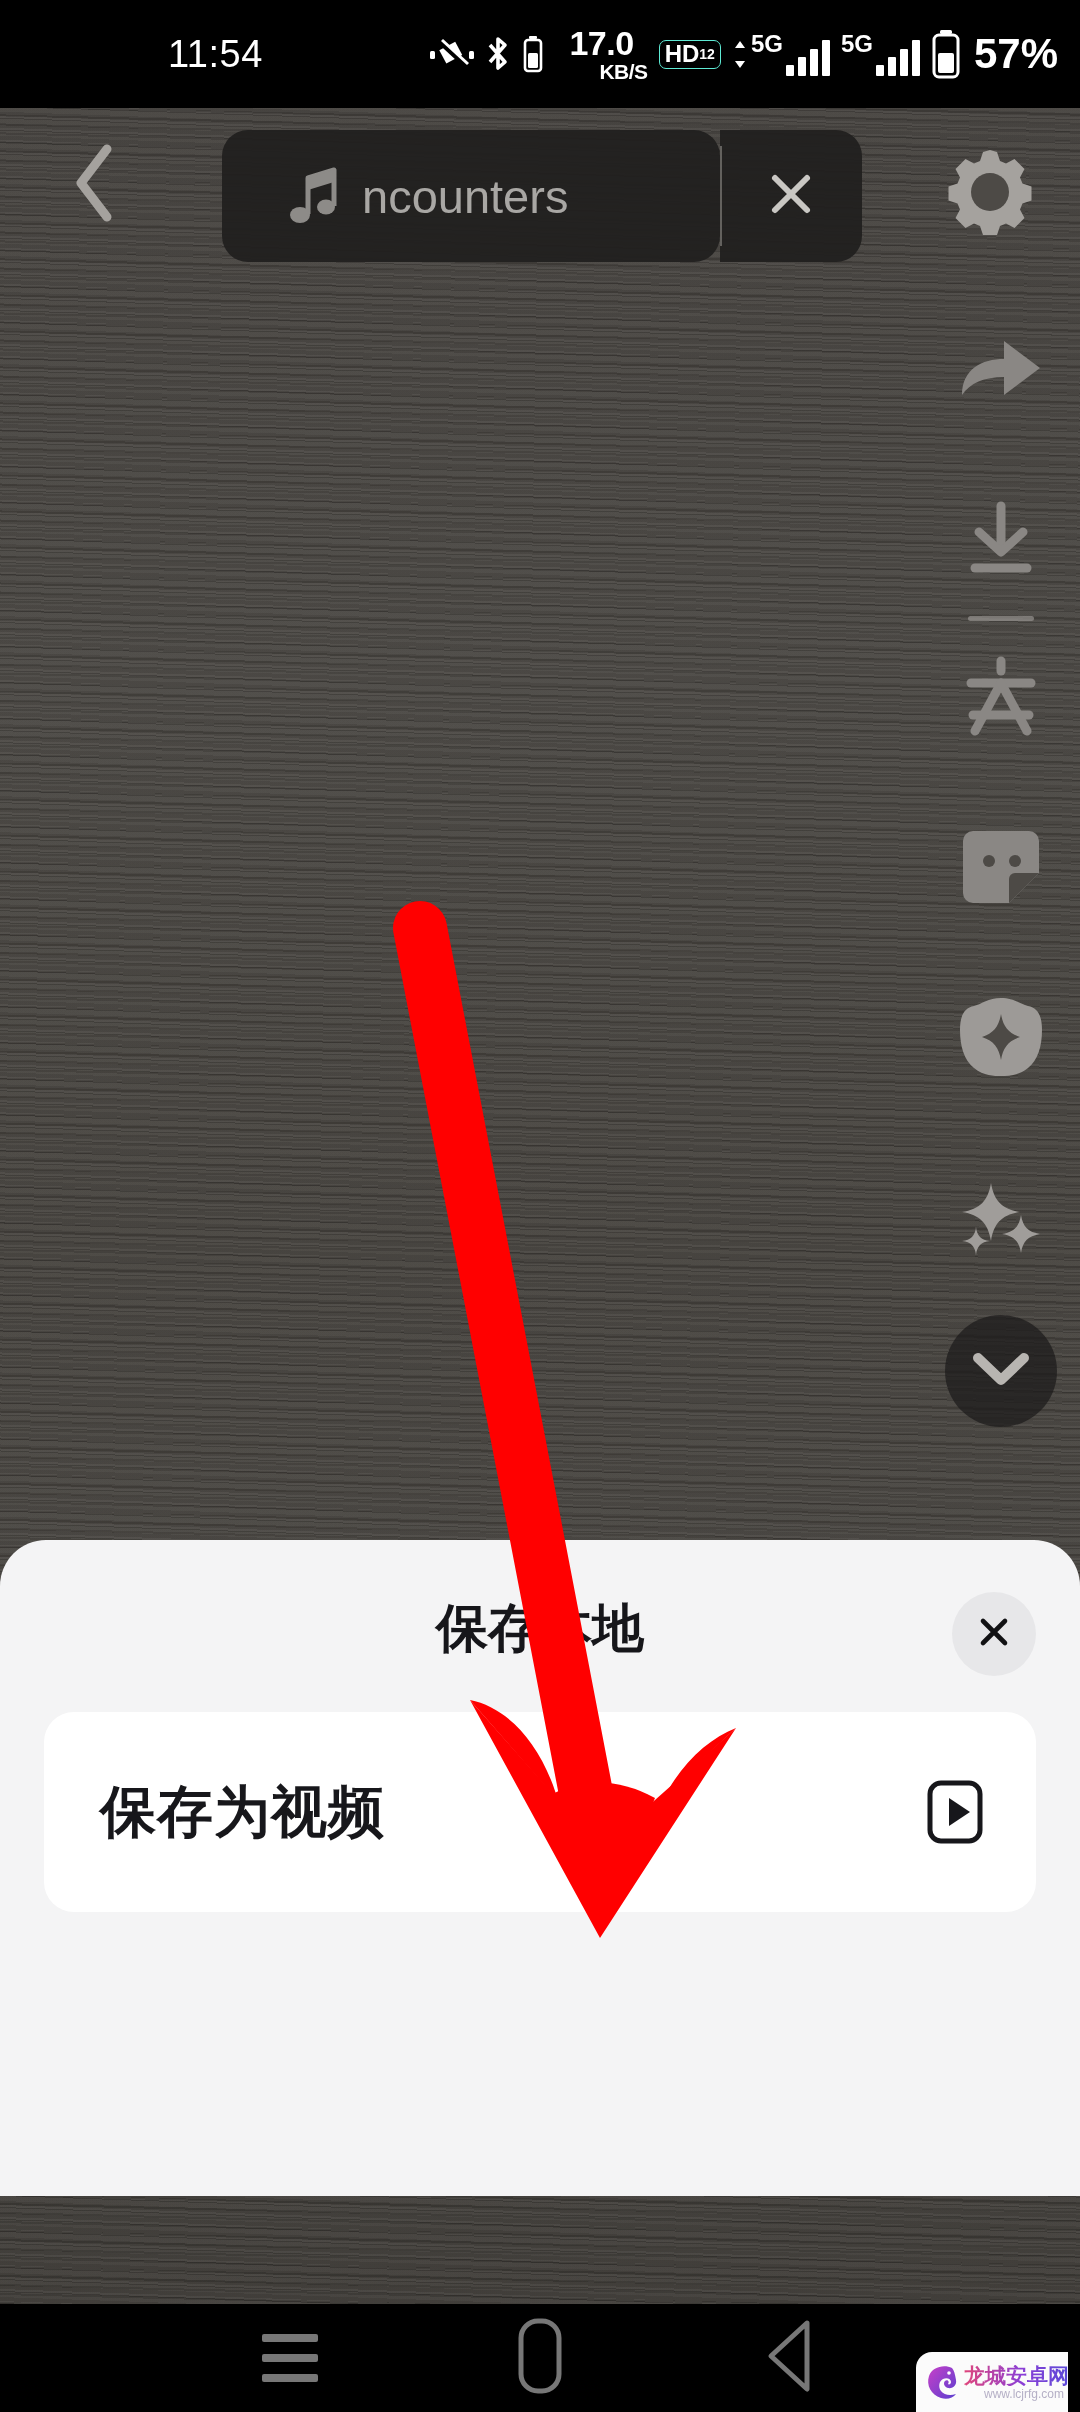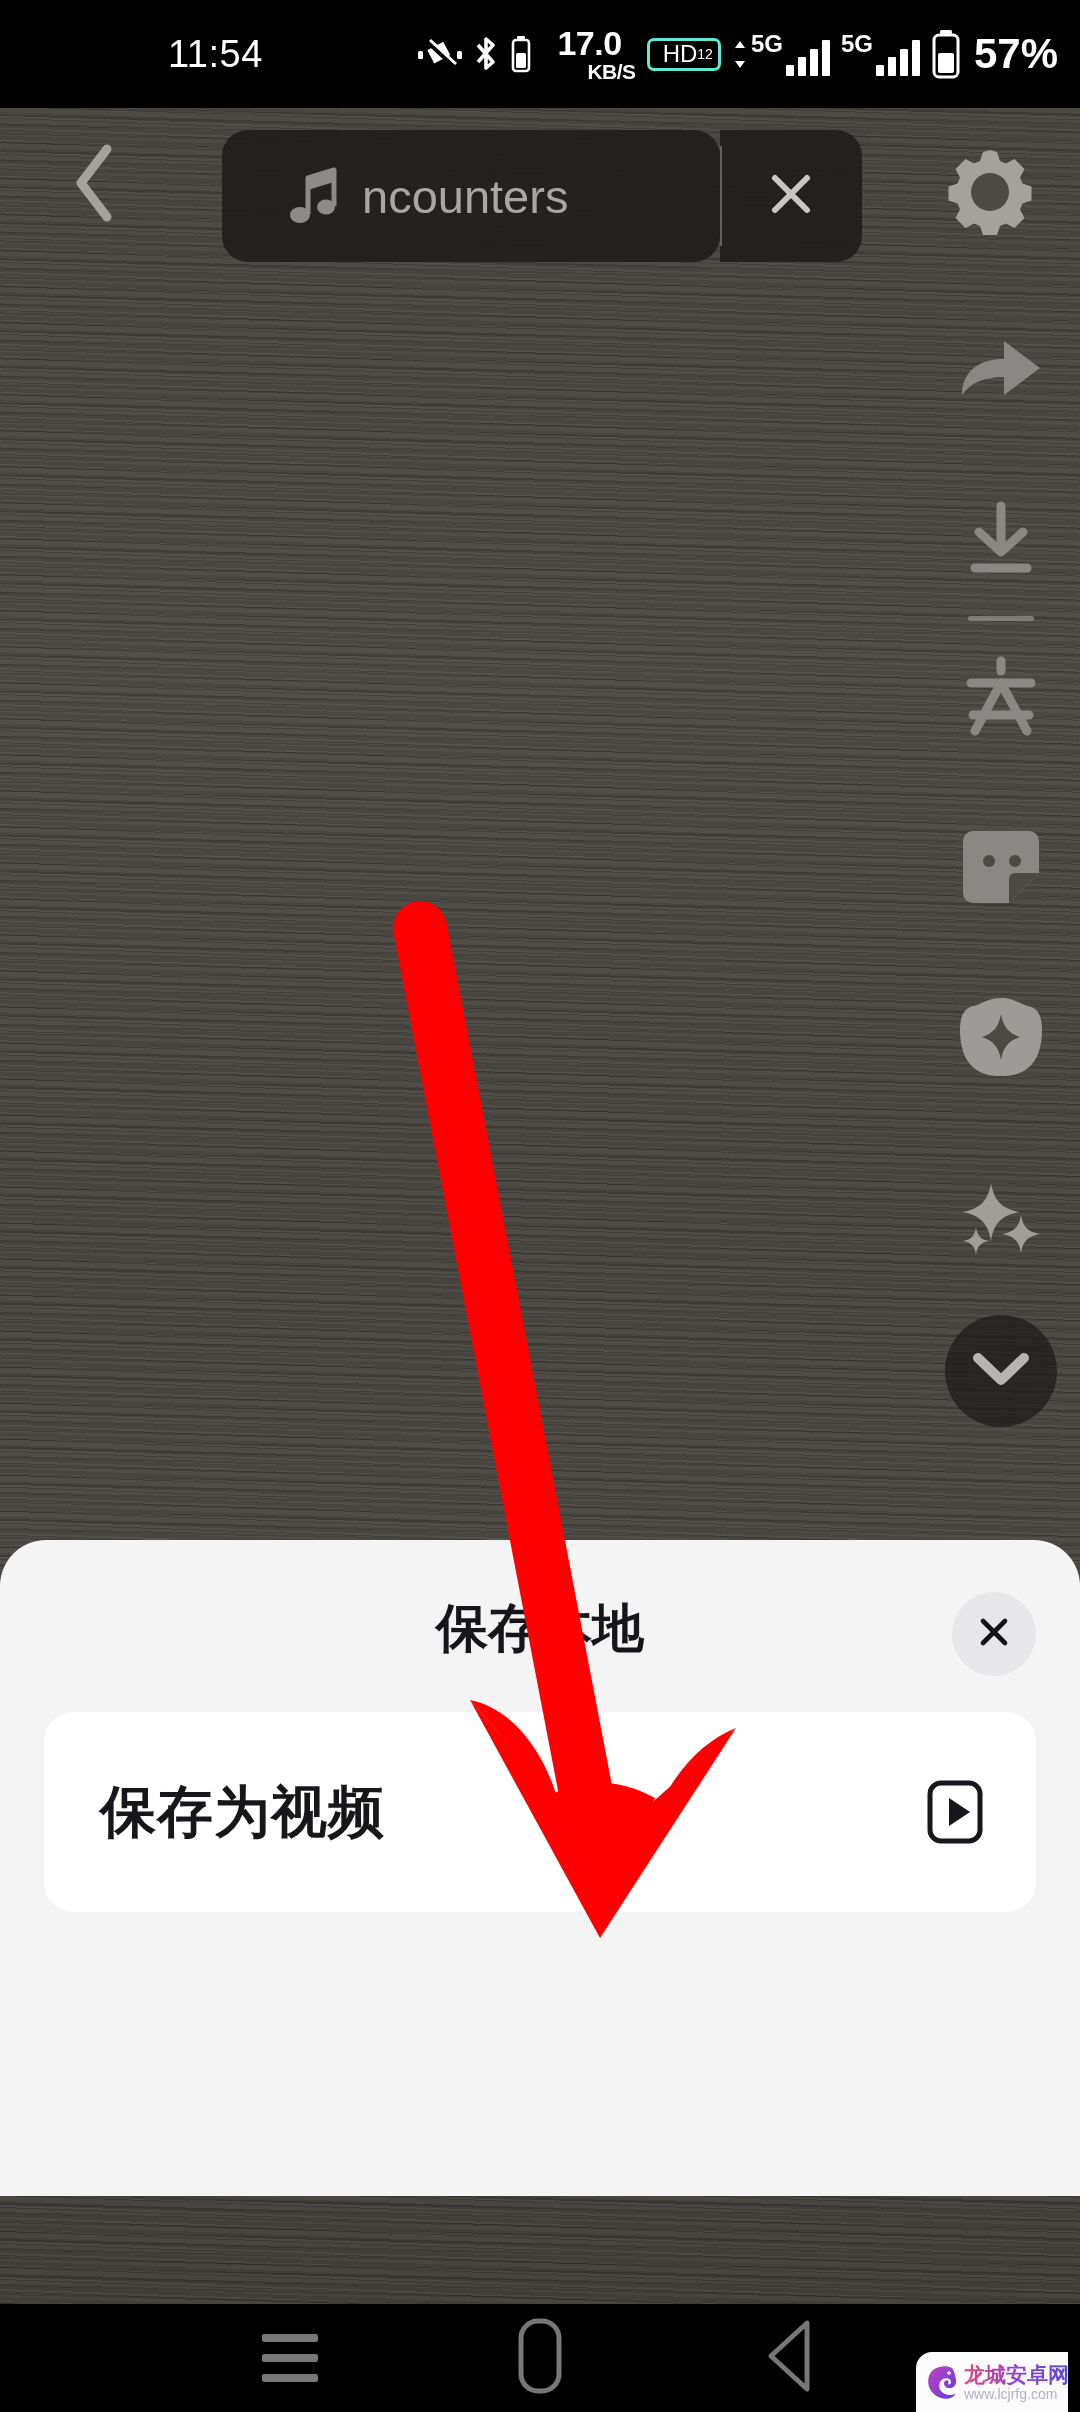--- a/index.html
+++ b/index.html
@@ -53,26 +53,26 @@
   #net-speed {
     display: flex;
     flex-direction: column;
     align-items: center;
     color: #fff;
     line-height: 1;
   }
   #net-speed .n1 { font-size: 34px; font-weight: 700; letter-spacing: -0.5px;}
   #net-speed .n2 { font-size: 21px; font-weight: 700; margin-top: 1px; letter-spacing: -0.5px; padding-left: 44px;}
   #hd-badge {
-    border: 3px solid #5eead4;
+    border: 1px solid #5eead4;
     border-radius: 7px;
     color: #fff;
     font-size: 24px;
-    font-weight: 400;
-    padding: 1px 5px 2px 13px;
+    font-weight: 700;
+    padding: 1px 5px 2px 5px;
     line-height: 1;
     display: flex;
     align-items: center;
   }
   #hd-badge sup { font-size: 14px; vertical-align: super; line-height: 0;}
   #hd-badge sub { font-size: 14px; vertical-align: sub; line-height: 0;}
   .sig-group { display: flex; align-items: flex-end; gap: 3px; }
   .sig-label {
     color: #fff; font-size: 24px; font-weight: 700;
     line-height: 1; margin-bottom: 20px;
@@ -319,24 +319,25 @@
   #watermark-name {
     font-size: 21px;
     font-weight: 700;
     background: linear-gradient(90deg,#e0457b 0%, #8b3fd6 55%, #5a49d8 100%);
     -webkit-background-clip: text;
     background-clip: text;
     color: transparent;
     white-space: nowrap;
   }
   #watermark-url {
-    font-size: 14px;
+    font-size: 12px;
     color: #b5b0c6;
     white-space: nowrap;
     margin-top: 2px;
+    margin-left: 20px;
   }
 </style>
 </head>
 <body>
 
 <div id="screen">
 
   <div id="status-bar">
     <div id="status-clock">11:54</div>
 

